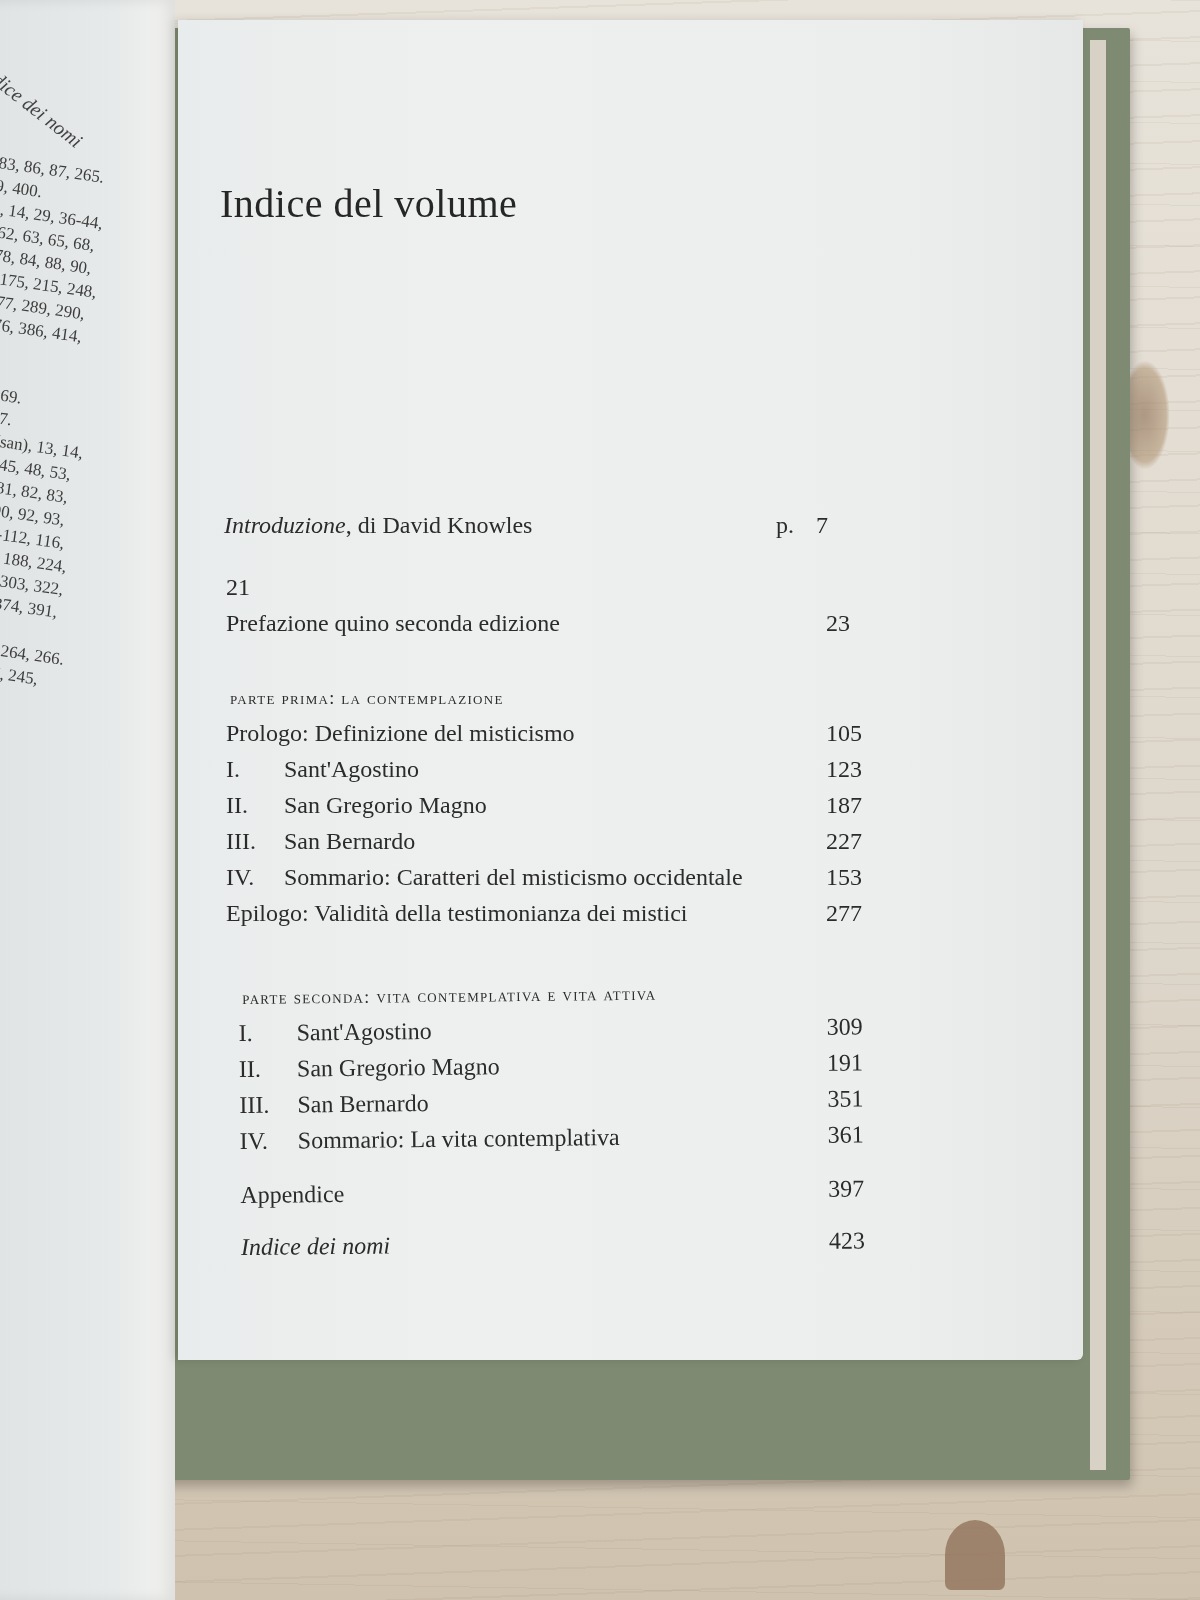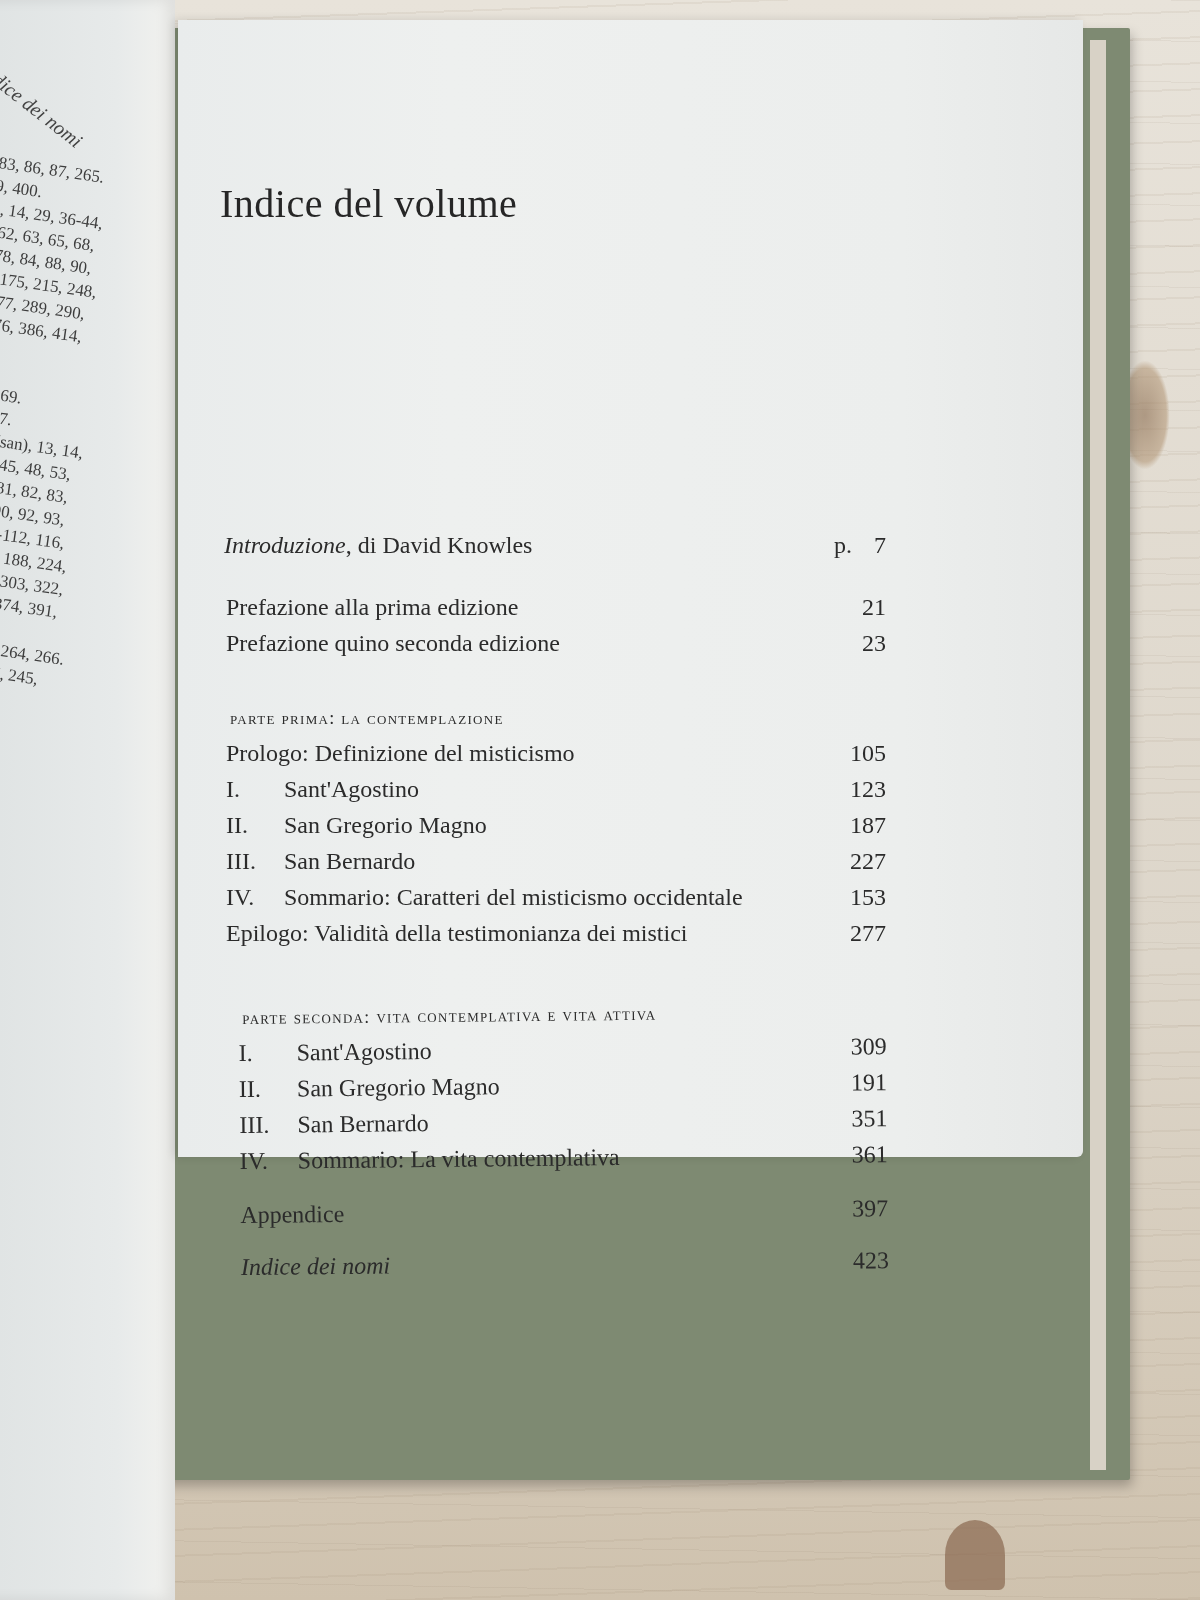--- a/index.html
+++ b/index.html
@@ -47,33 +47,33 @@
   }
   .left-page .lines {
     position: absolute; left: 12px; top: 150px; width: 150px;
     font-size: 17px; line-height: 23px; color: #3d3d3d;
     transform: rotate(8deg); transform-origin: left top;
     white-space: nowrap;
   }
   .left-page .lines div { height: 23px; }
   
   .page {
-    position: absolute; left: 178px; top: 20px; width: 905px; height: 1137px;
+    position: absolute; left: 178px; top: 20px; width: 905px; height: 1340px;
     background: linear-gradient(90deg, #e9ecec 0%, #eef0ef 30%, #eceeed 80%, #e6e8e7 100%);
     border-radius: 0 0 6px 0;
     box-shadow: -4px 0 10px rgba(0,0,0,0.12);
   }
   .title {
     position: absolute; left: 42px; top: 160px; font-size: 40px; letter-spacing: 0.5px; color: #262626;
   }
-  .toc { position: absolute; left: 48px; top: 512px; width: 660px; font-size: 24px; color: #2b2b2b; }
+  .toc { position: absolute; left: 48px; top: 492px; width: 660px; font-size: 24px; color: #2b2b2b; }
   .row { display: flex; align-items: baseline; height: 36px; }
   .row .num { width: 58px; display: inline-block; }
   .row .label { flex: 1; }
-  .row .pg { width: 60px; text-align: right; }
+  .row .pg { width: 60px; text-align: left; }
   .row.intro .label .it { font-style: italic; }
   .row.intro .pg .p { margin-right: 22px; }
   .gap { height: 26px; }
   .section {
     font-variant: small-caps; font-size: 18px; letter-spacing: 1.3px; text-transform: lowercase;
     height: 44px; display: flex; align-items: center; margin-left: 4px;
   }
   .part1 { }
   .part2 { margin-left: 12px; transform: rotate(-0.6deg); transform-origin: left top; }
   .italic { font-style: italic; }
@@ -133,21 +133,20 @@
   <div class="title">Indice del volume</div>
 
   <div class="toc">
 
     <div class="row intro" style="margin-left:-2px;">
       <span class="label"><span class="it">Introduzione</span><span>, di David Knowles</span></span>
       <span class="pg" style="width:110px;"><span class="p">p.</span><span>7</span></span>
     </div>
     <div class="gap"></div>
     <div class="row">
-      <span class="label">Prefazione alla prima edizione</span>
       <span class="pg">21</span>
     </div>
     <div class="row">
       <span class="label">Prefazione quino seconda edizione</span>
       <span class="pg">23</span>
     </div>
 
     <div class="gap" style="height:30px"></div>
 
     <div class="part1">

